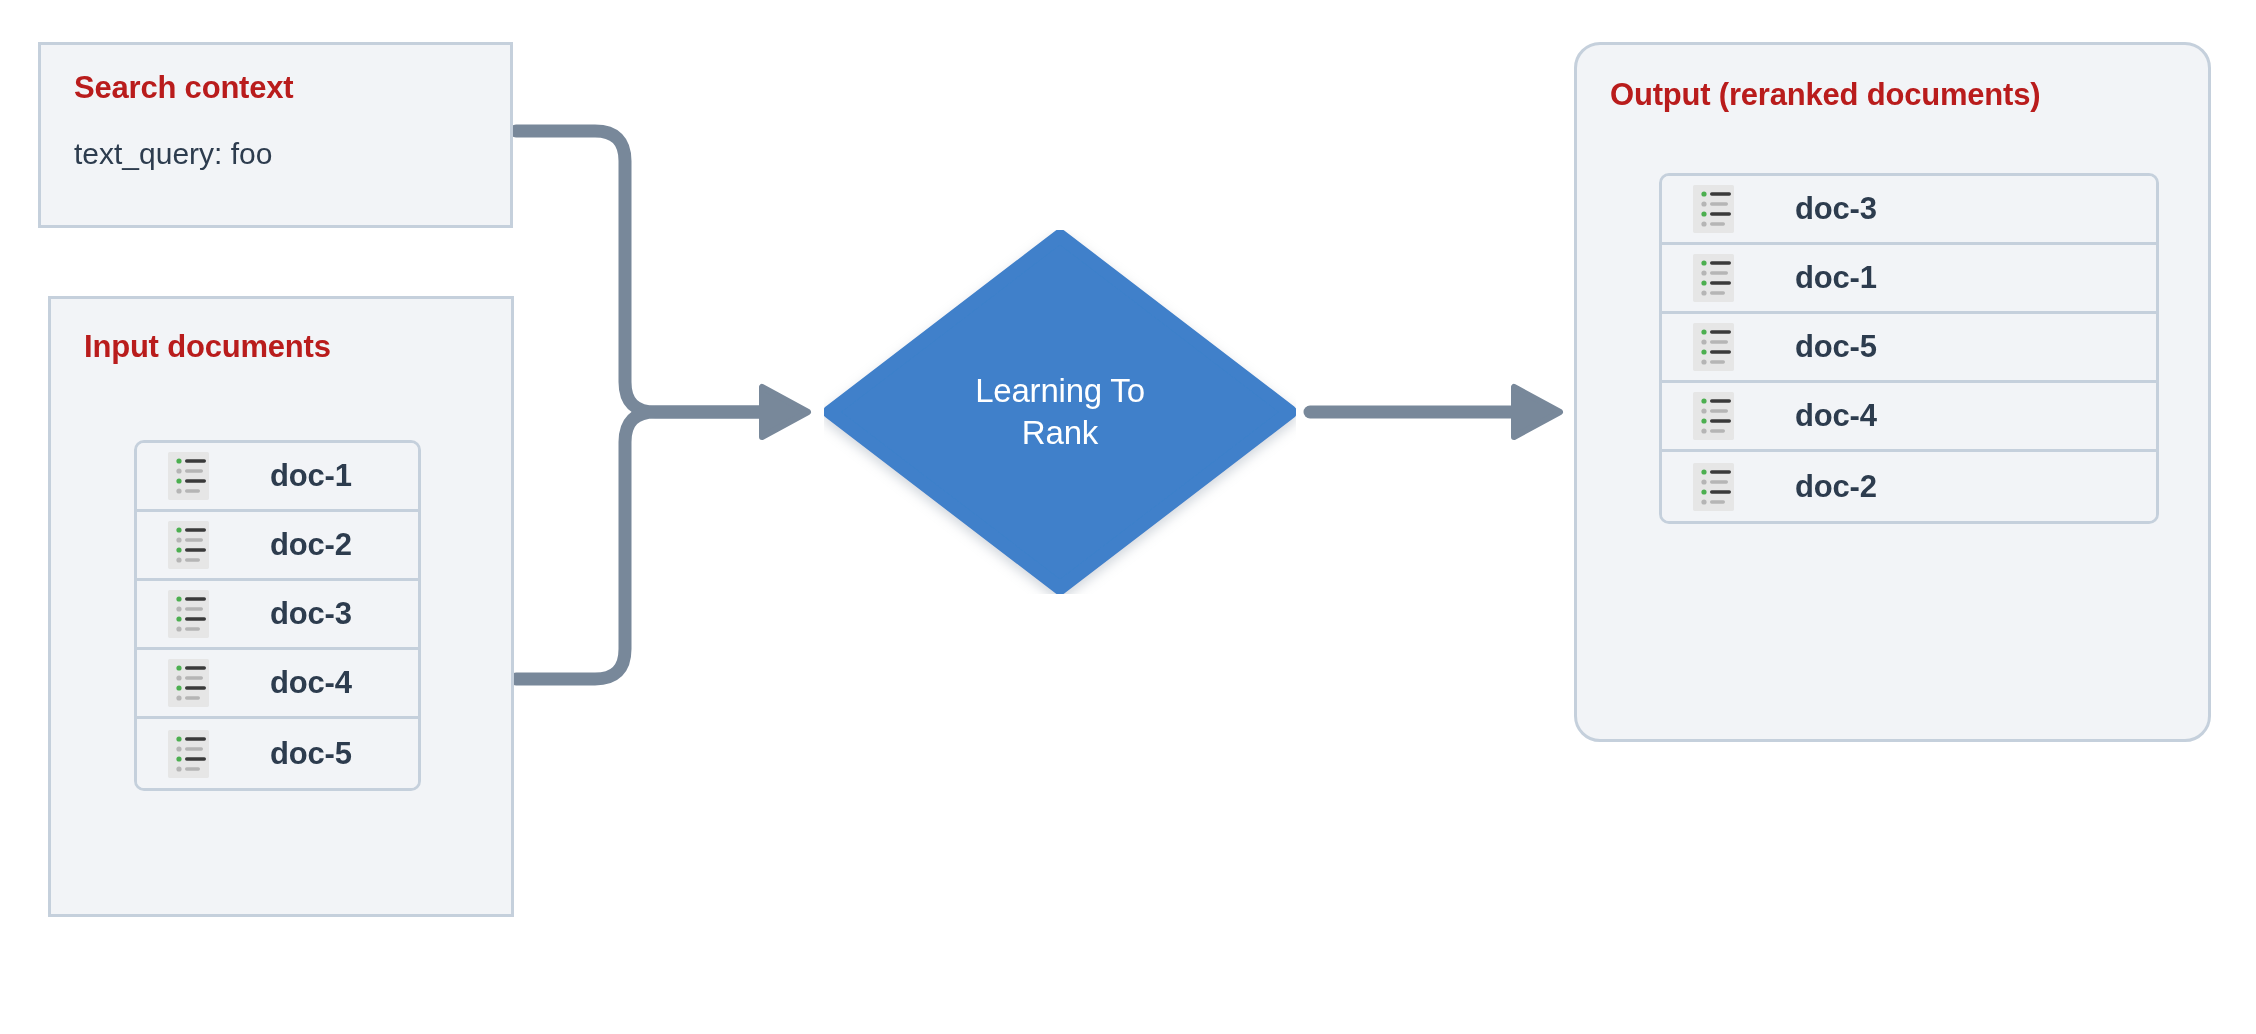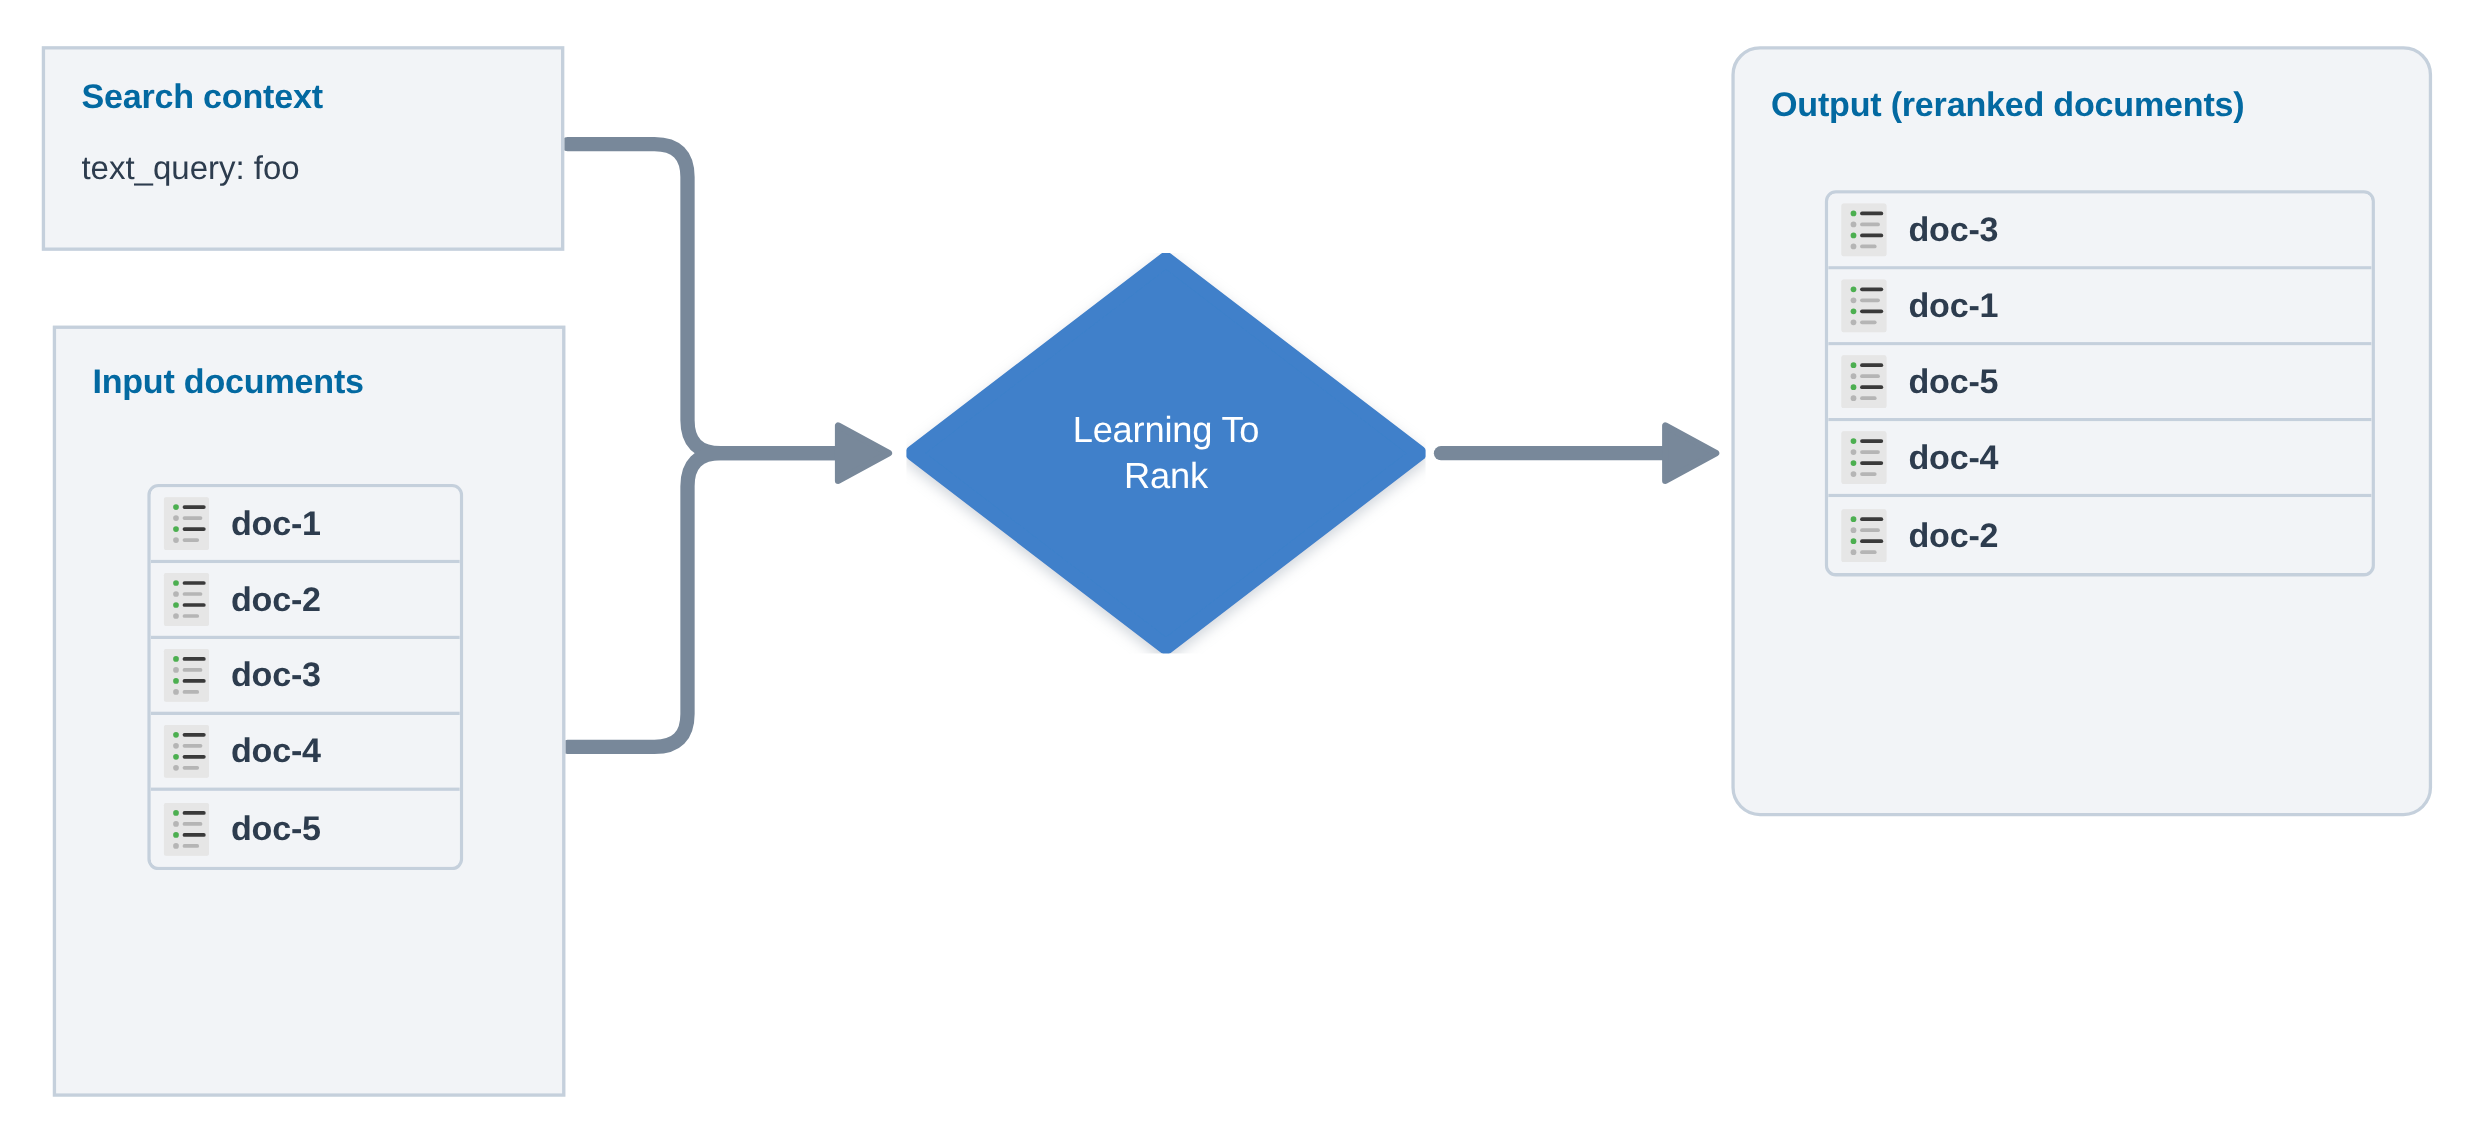--- a/index.html
+++ b/index.html
@@ -25,21 +25,21 @@
 
   
   .panel {
     position: absolute;
     background: #f2f4f7;
     border: 3px solid #c5d0dc;
     box-sizing: border-box;
   }
 
   .panel-title {
-    color: #0369a1;
+    color: #b91c1c;
     font-weight: bold;
     letter-spacing: -0.2px;
     white-space: nowrap;
   }
 
   .panel-sub {
     color: #2d3c4e;
     font-weight: normal;
     white-space: nowrap;
   }
@@ -62,21 +62,21 @@
     left: 33px;
     top: 92px;
     font-size: 30px;
   }
 
   
   #input-docs-panel {
     left: 48px;
     top: 296px;
     width: 466px;
-    height: 701px;
+    height: 621px;
   }
   #input-docs-panel .panel-title {
     position: absolute;
     left: 33px;
     top: 30px;
     font-size: 31px;
   }
 
   
   #output-panel {
@@ -115,21 +115,22 @@
     height: 351px;
   }
 
   .doc-row {
     box-sizing: border-box;
     height: 69px;
     display: flex;
     align-items: center;
     border-bottom: 3px solid #c5d0dc;
     background: #f2f4f7;
-    padding-left: 12px;
+    padding-left: 31px;
+    gap: 41px;
   }
   .doc-row:last-child {
     border-bottom: none;
   }
 
   .doc-label {
     color: #2d3c4e;
     font-weight: bold;
     font-size: 31px;
     letter-spacing: -0.2px;

